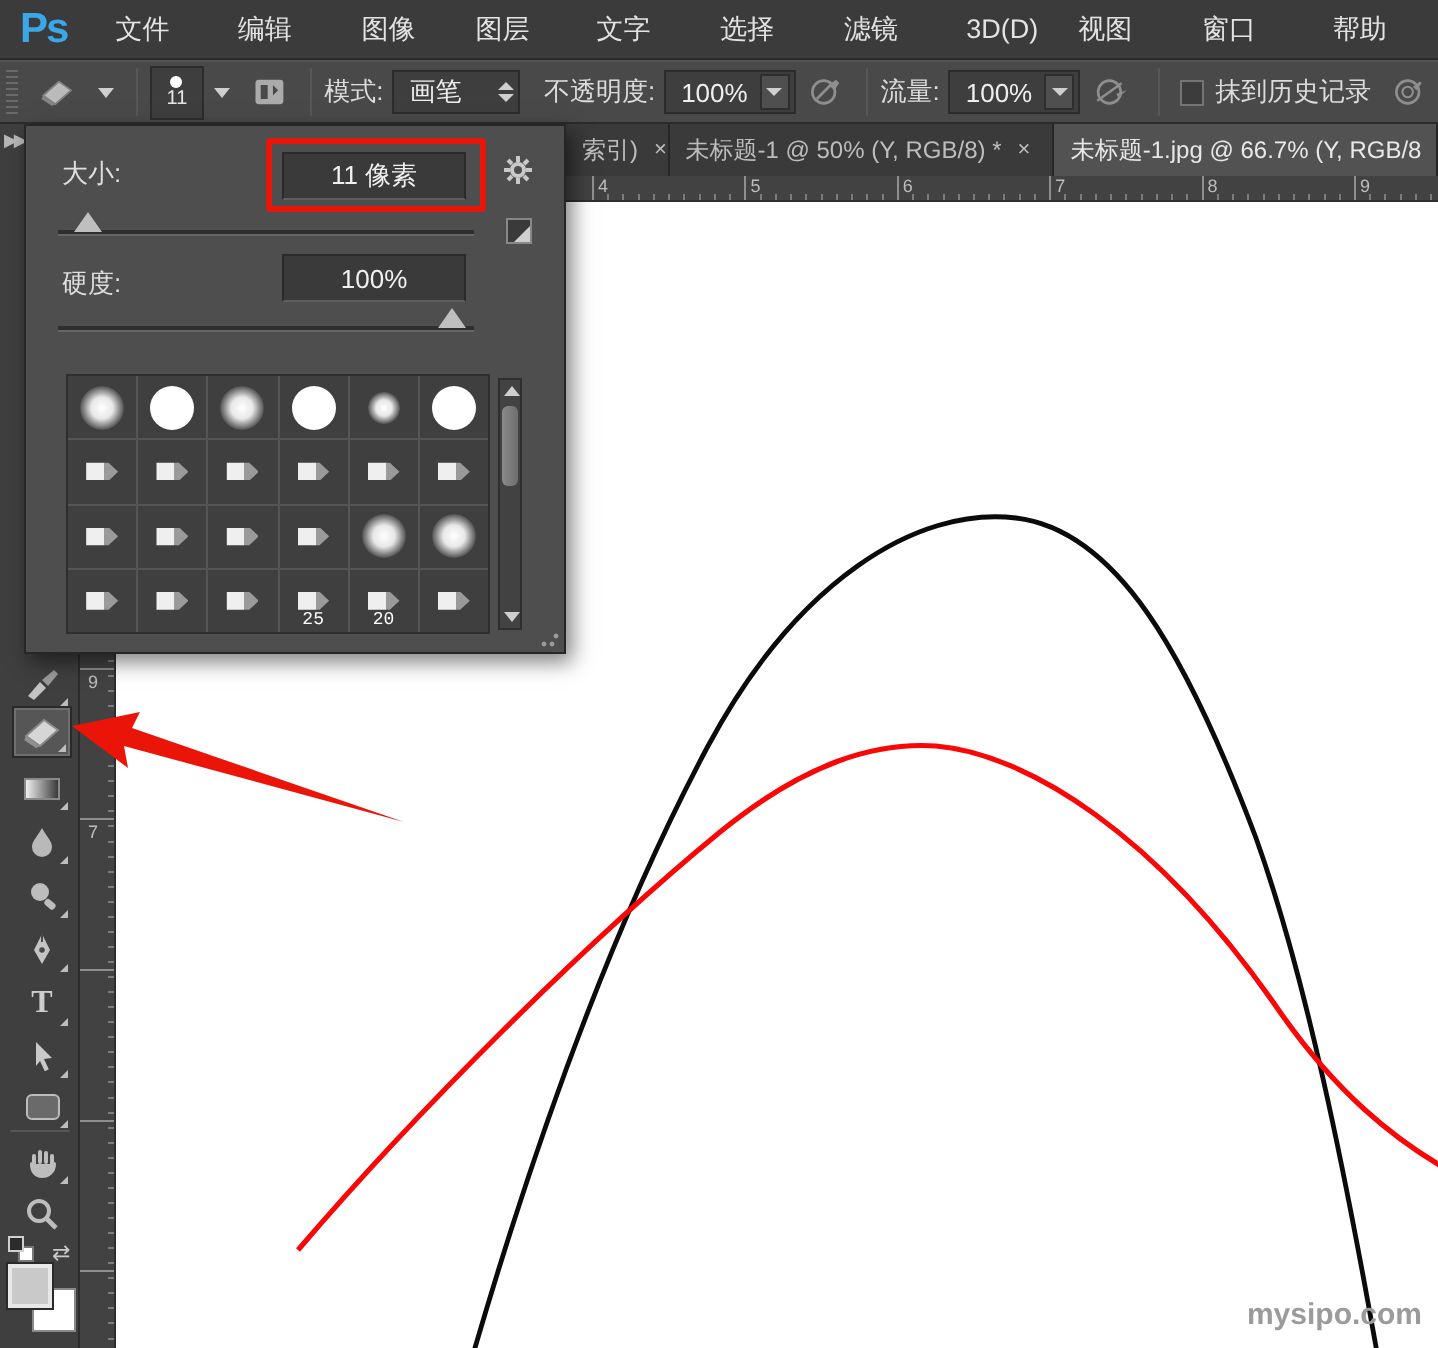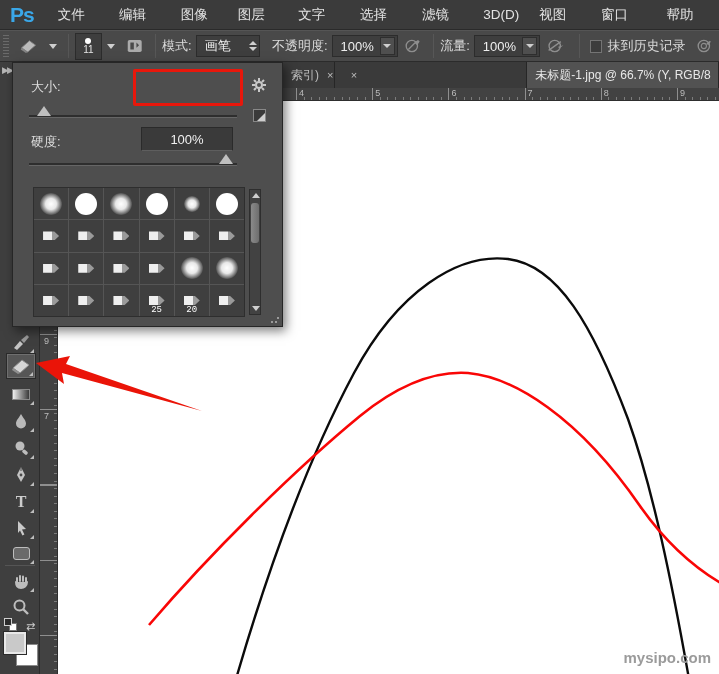--- a/index.html
+++ b/index.html
@@ -219,20 +219,21 @@
     </svg>
   </div>
 
   <div id="tabbar">
     <div class="tab" style="width: 52px;">
       <span class="tab-label">索引)</span>
       <span class="tab-close">×</span>
     </div>
 
     <div class="tab" style="width: 194px;">
+      <span class="tab-label">未标题-1 @ 50% (Y, RGB/8) *</span>
       <span class="tab-close">×</span>
     </div>
 
     <div class="tab active" style="width: 193px;">
       <span class="tab-label">未标题-1.jpg @ 66.7% (Y, RGB/8</span>
       <span class="tab-close"></span>
     </div>
   </div>
 
   <div id="hruler">
@@ -347,20 +348,21 @@
           <span class="b"></span>
         </div>
       <div id="swap-arrows">⇄</div>
       <div id="fg-swatch"></div>
       <div id="bg-swatch"></div>
     </div>
   </div>
 
   <div id="brush-popup">
     <span class="bp-label" style="top:15px;">大小:</span>
+    <div class="bp-field" style="top:13px;">11 像素</div>
     <div id="size-highlight"></div>
     <svg id="gear-icon" width="17" height="17" viewBox="0 0 17 17">
       <circle cx="8" cy="8" r="3" fill="none" stroke="#c9c9c9" stroke-width="2"></circle>
       <g stroke="#c9c9c9" stroke-width="2">
           <path d="M8,1 V4 M8,12 V15 M1,8 H4 M12,8 H15 M3,3 L5,5 M11,11 L13,13 M13,3 L11,5 M5,11 L3,13"></path>
         </g>
     </svg>
     <div class="slider-track" style="top:52px;">
       <div class="slider-thumb" style="left:8px;"></div>
     </div>

